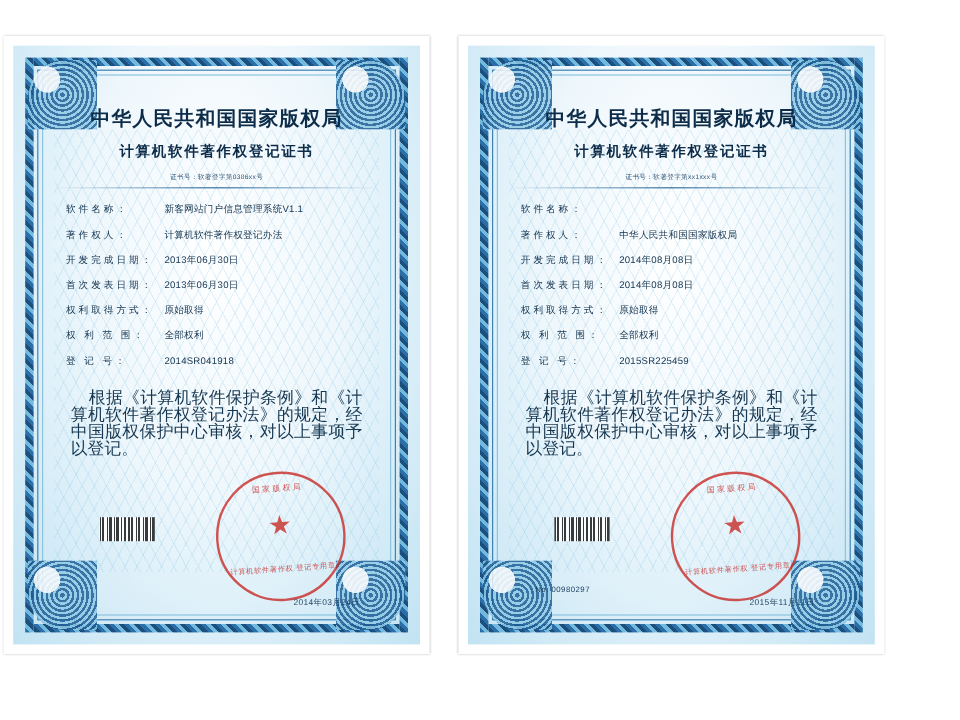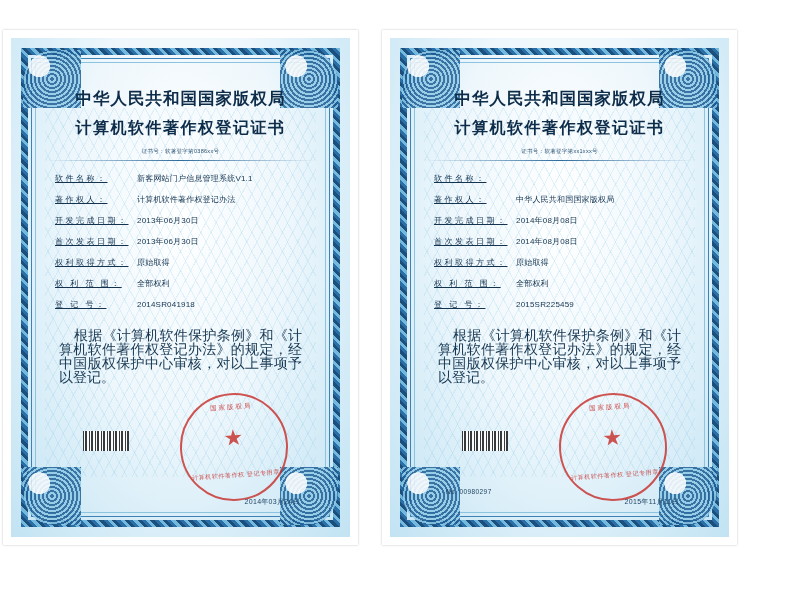--- a/index.html
+++ b/index.html
@@ -95,21 +95,21 @@
   .title-1 {
     text-align: center;
     font-size: 16.5px;
     font-weight: bold;
     letter-spacing: 1px;
     color: #0d2c49;
     margin-top: 14px;
   }
   .title-2 {
     text-align: center;
-    font-size: 16px;
+    font-size: 12px;
     font-weight: bold;
     letter-spacing: 1.5px;
     color: #0d2c49;
     margin-top: 8px;
   }
   .cert-no-row {
     margin-top: 9px;
     text-align: center;
     font-size: 5.5px;
     color: #2a4f70;
@@ -131,21 +131,20 @@
     margin-bottom: 10px;
     font-size: 8px;
     line-height: 11px;
     color: #14334f;
   }
   .field .lbl {
     width: 82px;
     flex: 0 0 82px;
     letter-spacing: 2.5px;
     white-space: nowrap;
-    text-decoration: underline;
   }
   .field .val {
     flex: 1;
     letter-spacing: .2px;
   }
   .val .sub {
     display: block;
     font-size: 7px;
     color: #1d4063;
   }

